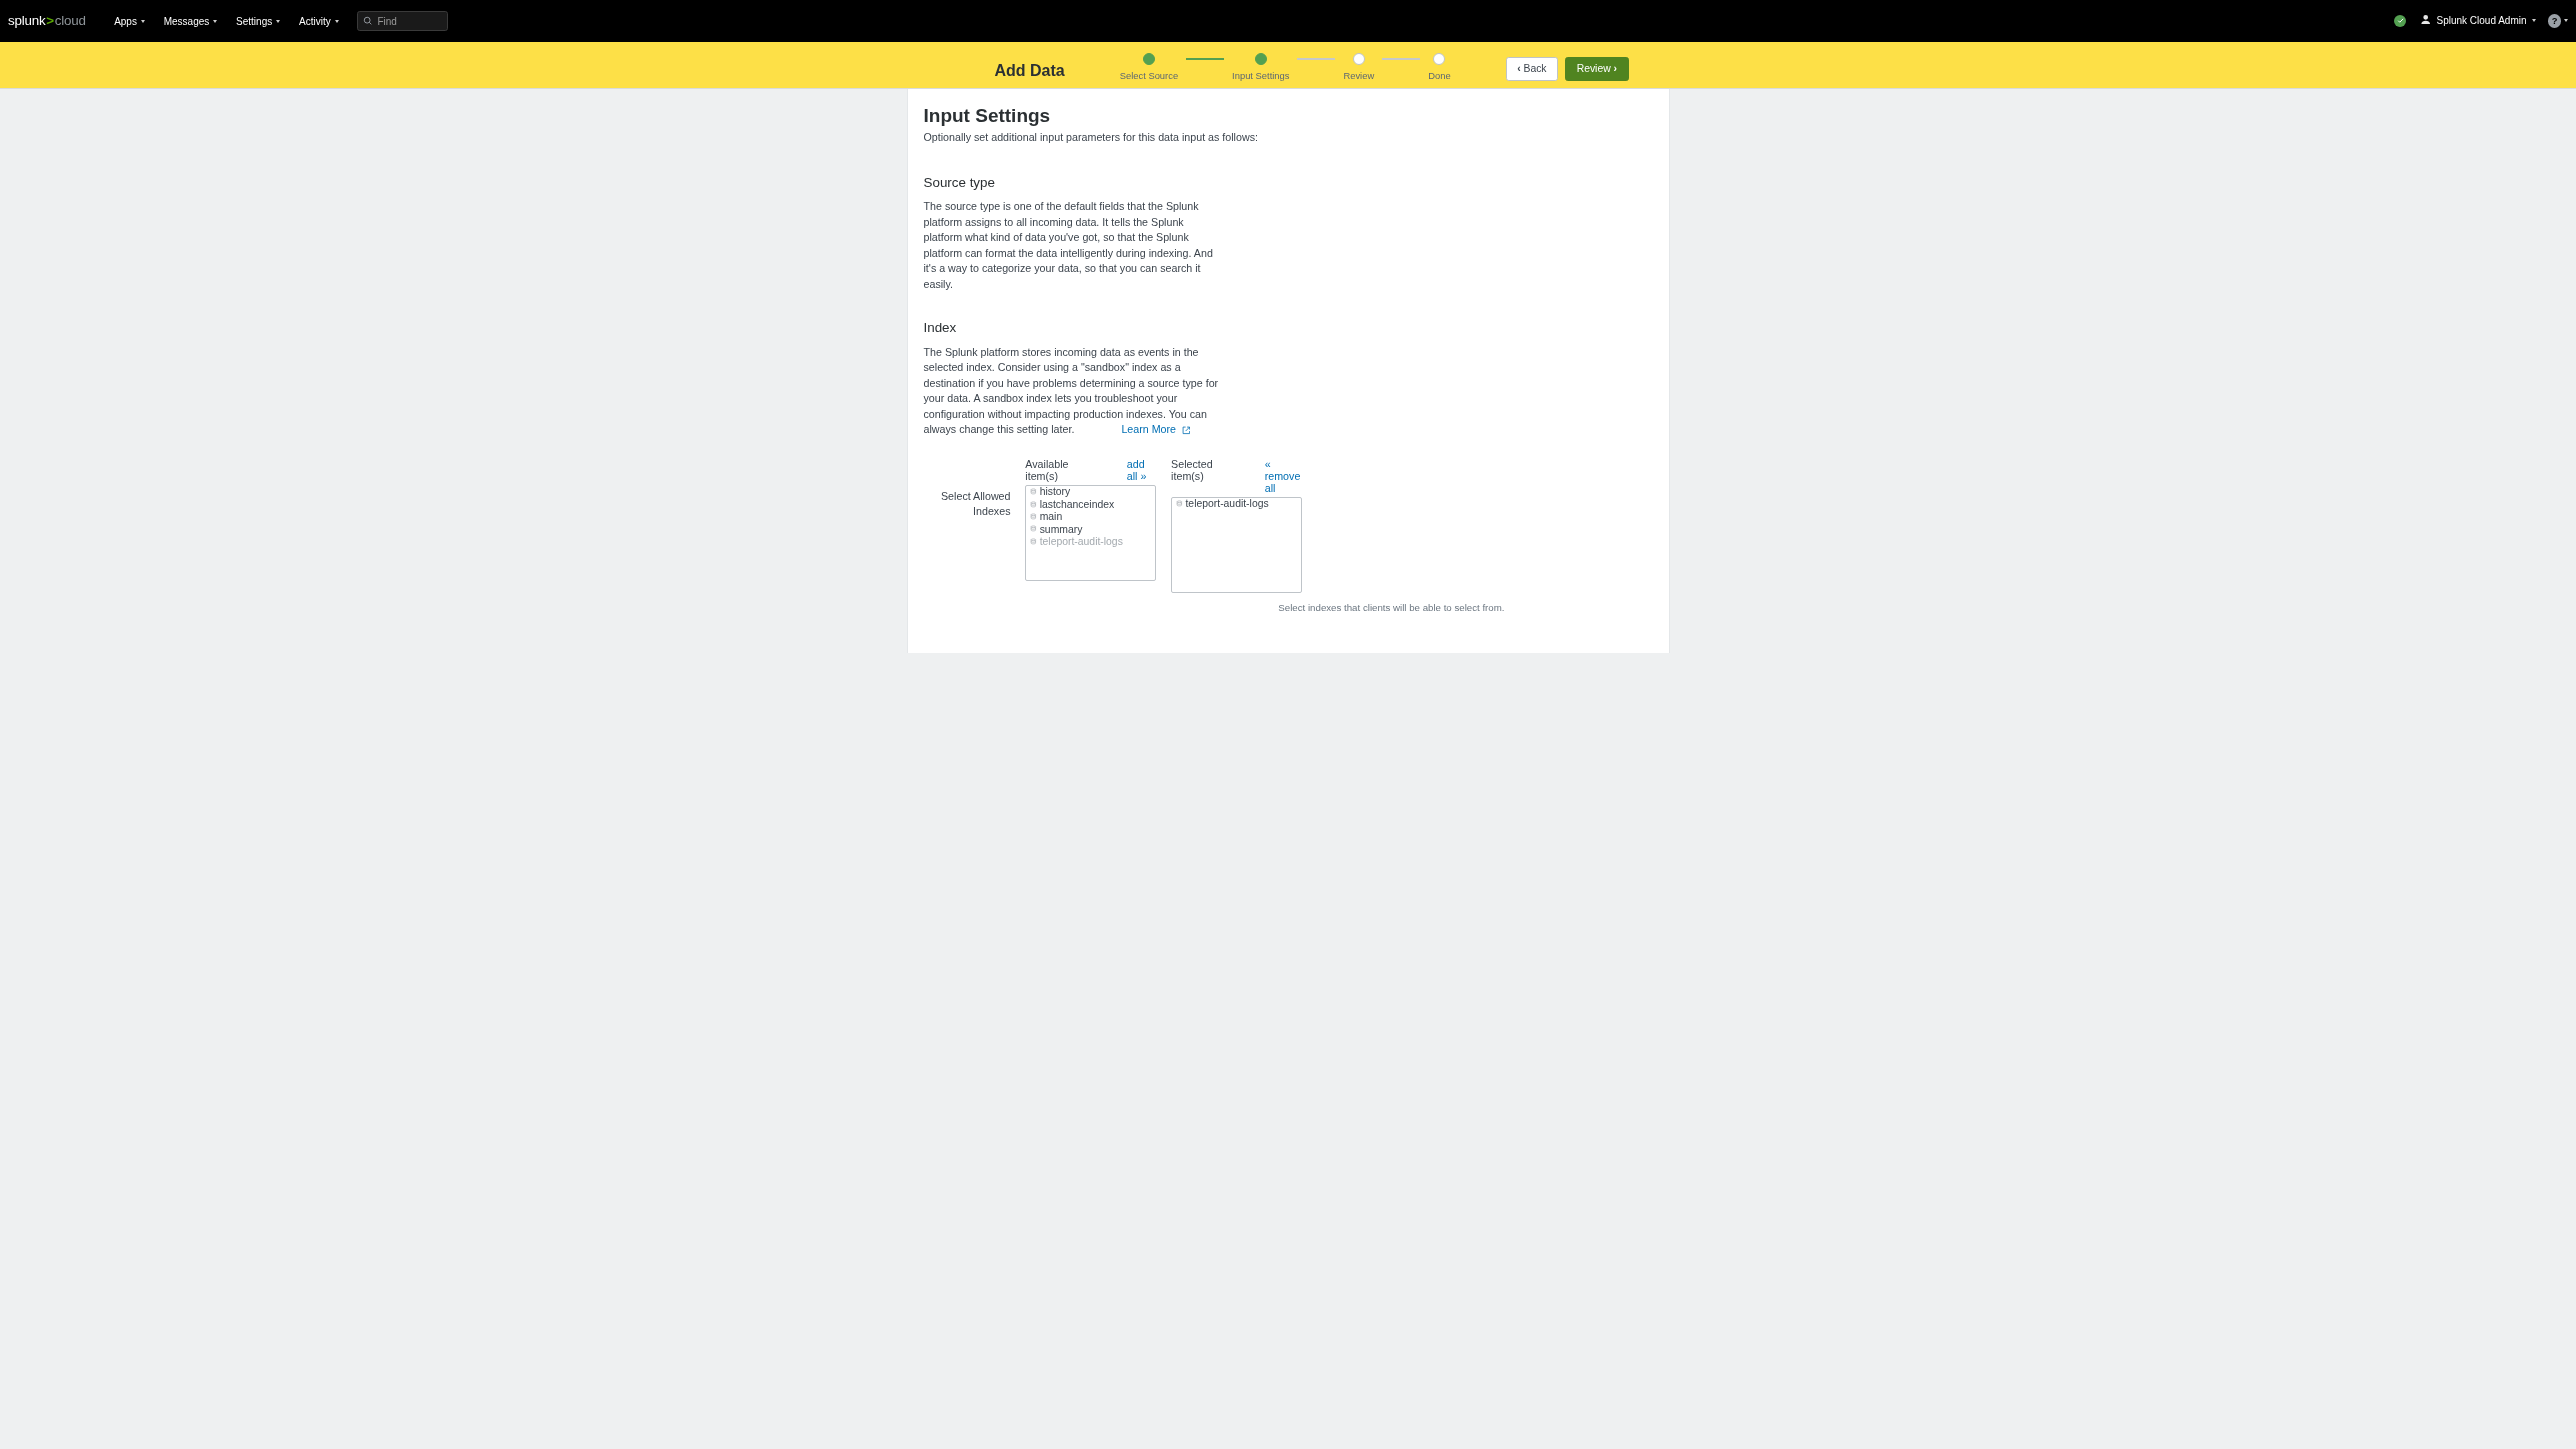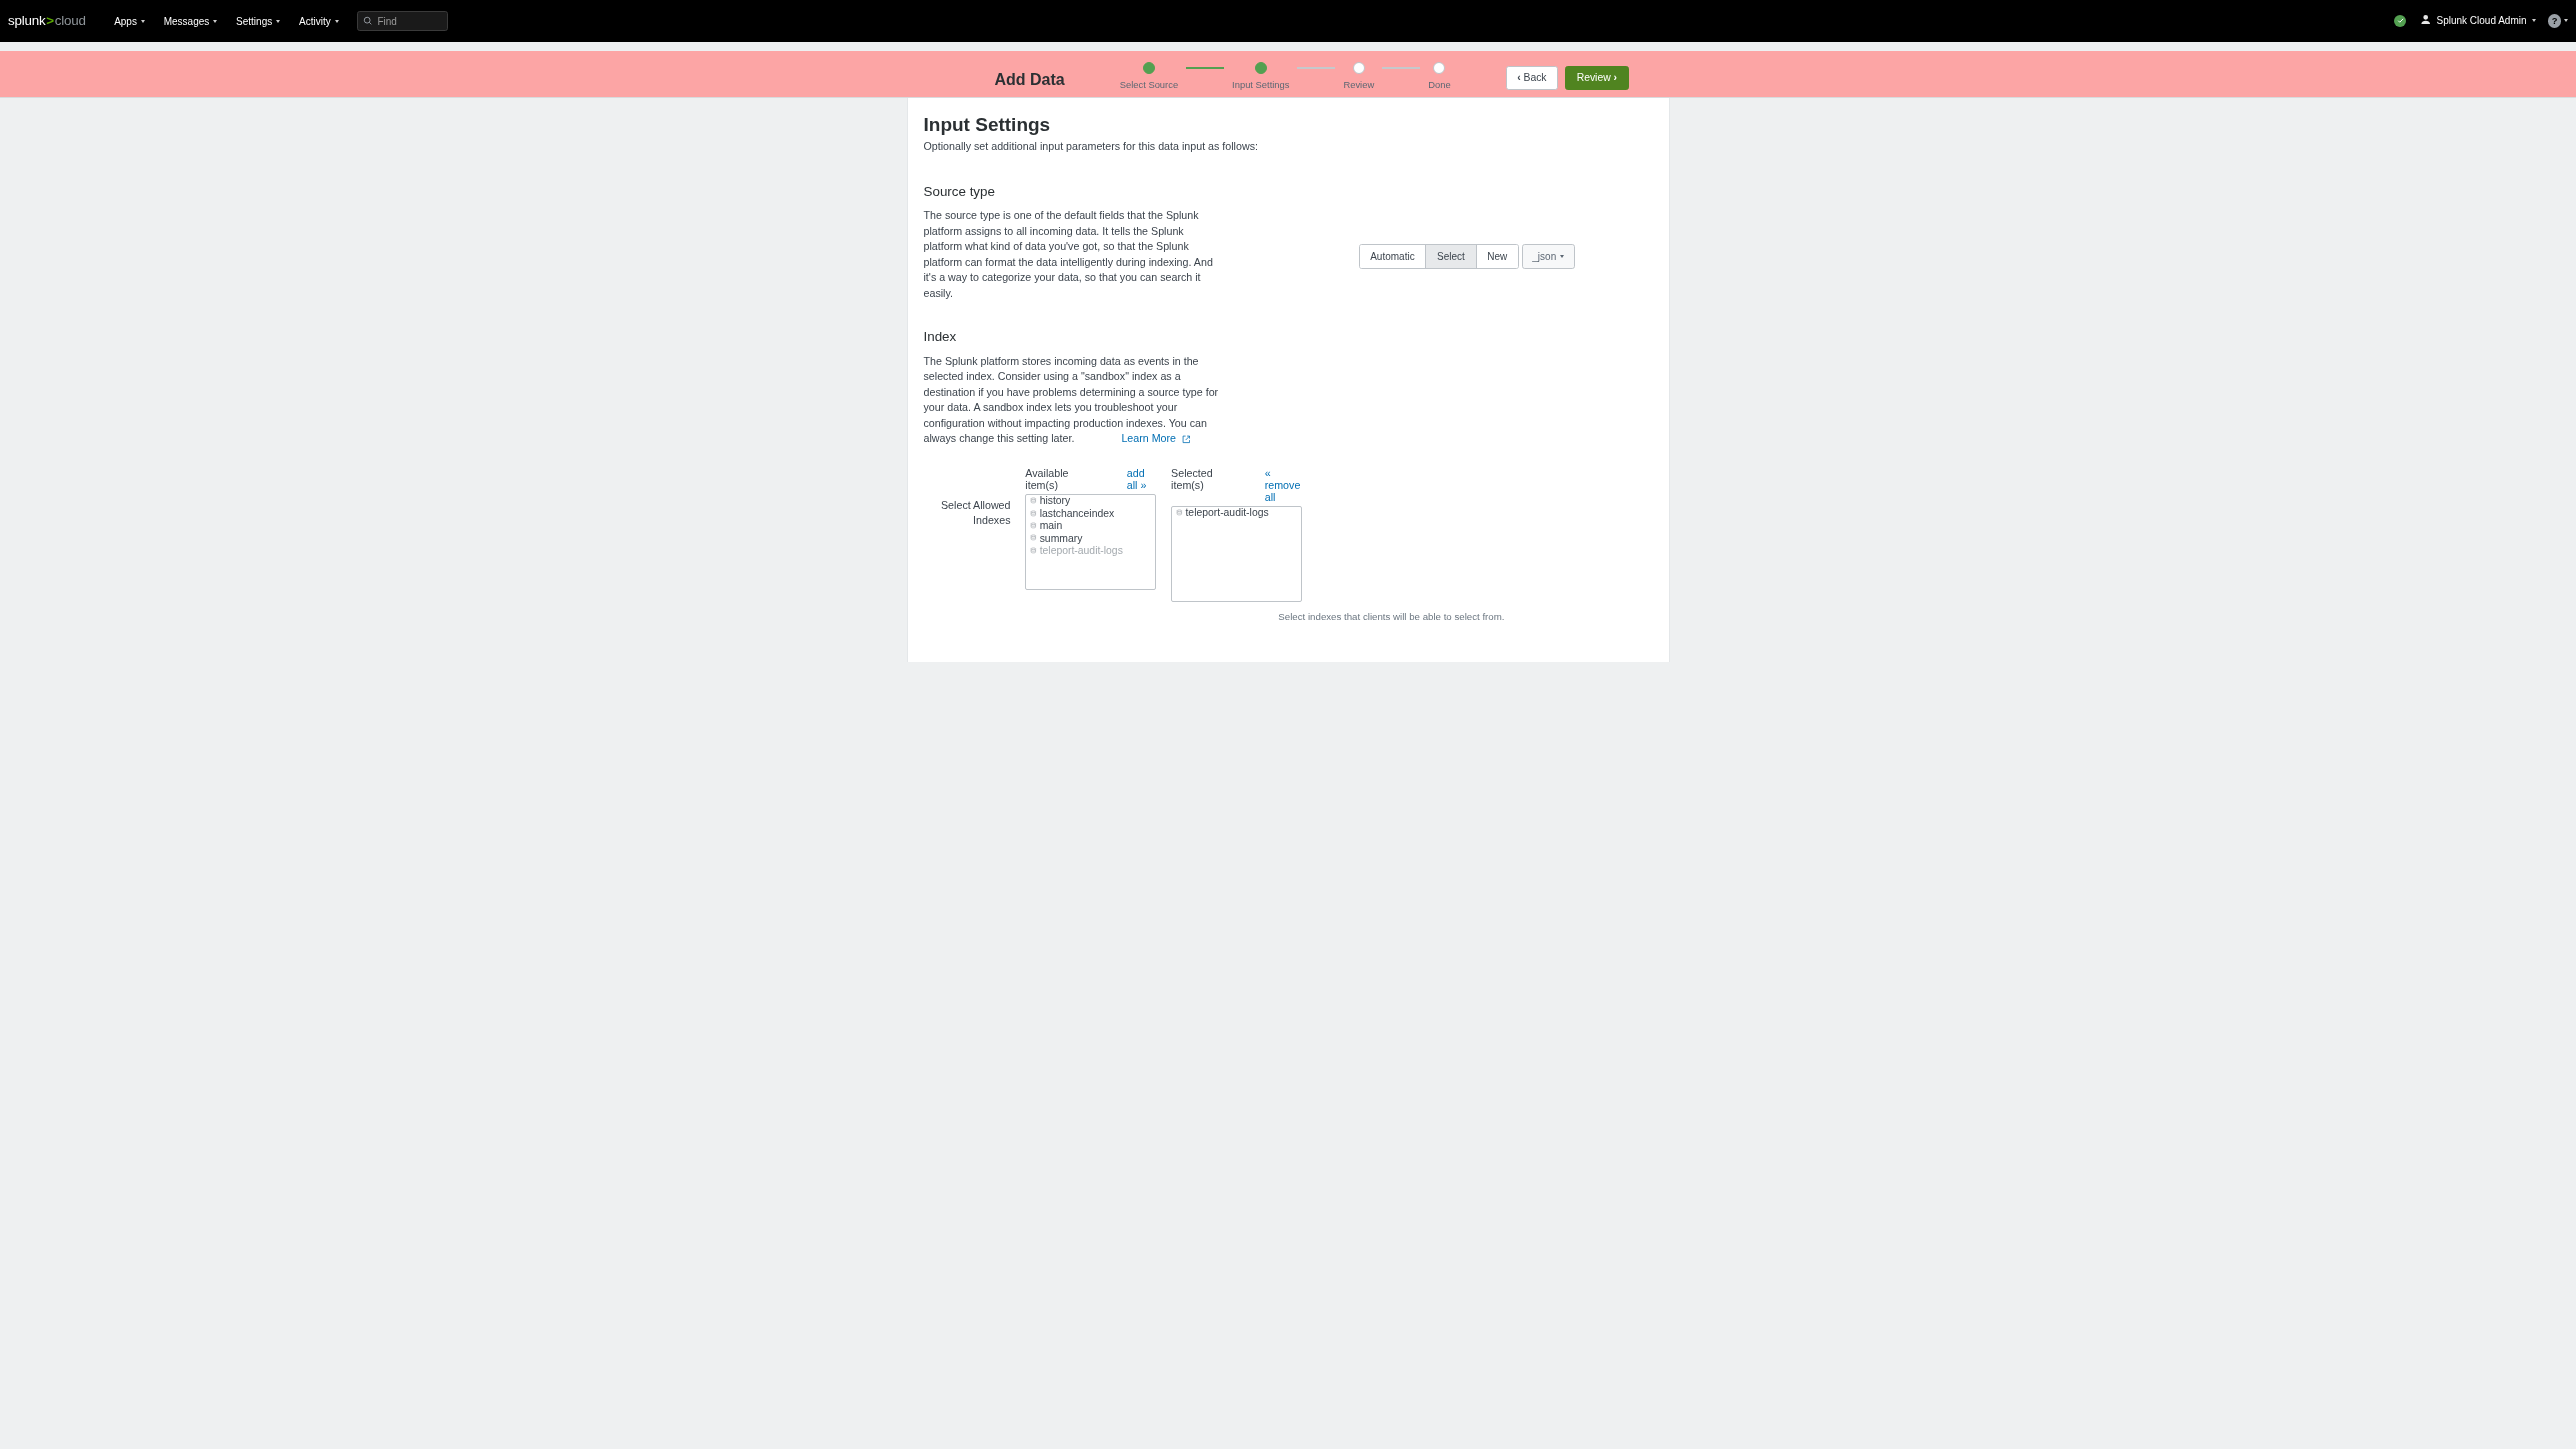--- a/index.html
+++ b/index.html
@@ -45,24 +45,23 @@
   .user-ic svg { fill: #e6e6e6; }
   .help { display: flex; align-items: center; gap: 2.7px; cursor: pointer; }
   .help-circle {
     width: 13.4px; height: 13.4px; border-radius: 50%; background: #9aa0a6;
     color: #000; font-weight: 700; font-size: 9.4px; display: flex;
     align-items: center; justify-content: center;
   }
 
   
   .wizard {
-    background: #fca5a5;
+    background: #fde047;
     border-bottom: 0.7px solid #d8dbdd;
     padding: 10.7px 0 6.7px 0;
-    margin-top: 9px;
   }
   .wizard-inner {
     width: 867px; max-width: 95%;
     margin: 0 auto;
     display: flex; align-items: flex-start; gap: 47px;
   }
   .wiz-title { font-size: 16px; font-weight: 600; color: #2b3033; padding-top: 9.4px; margin-left: 140px;}
   .steps { display: flex; align-items: flex-start; position: relative; }
   .step { display: flex; flex-direction: column; align-items: center; position: relative; padding: 0 8px; text-align: center; }
   .step-dot {
@@ -242,31 +241,20 @@
   </div>
 </div>
 
 <div class="panel">
   <h1 class="page">Input Settings</h1>
   <p class="subtitle">Optionally set additional input parameters for this data input as follows:</p>
 
   <h2 class="sec">Source type</h2>
   <div class="row">
     <div class="col-text">The source type is one of the default fields that the Splunk platform assigns to all incoming data. It tells the Splunk platform what kind of data you've got, so that the Splunk platform can format the data intelligently during indexing. And it's a way to categorize your data, so that you can search it easily.</div>
-    <div class="col-ctrls">
-      <div class="seg">
-        <button>Automatic</button>
-        <button class="sel">Select</button>
-        <button>New</button>
-      </div>
-      <div class="dd">
-        <span>_json</span>
-        <span class="caret-dn" style="border-top-color:#5c6773"></span>
-      </div>
-    </div>
   </div>
 
   <h2 class="sec">Index</h2>
   <div class="col-text" style="margin-bottom:19px">
     <span>The Splunk platform stores incoming data as events in the selected index. Consider using a "sandbox" index as a destination if you have problems determining a source type for your data. A sandbox index lets you troubleshoot your configuration without impacting production indexes. You can always change this setting later. </span>
     <a href="#" class="link">
       <span>Learn More</span>
       <span class="ext-ic">
         <svg width="8.7" height="8.7" viewBox="0 0 24 24" fill="none" stroke="#006eb3" stroke-width="2.2">
             <path d="M14 3h7v7"></path>

